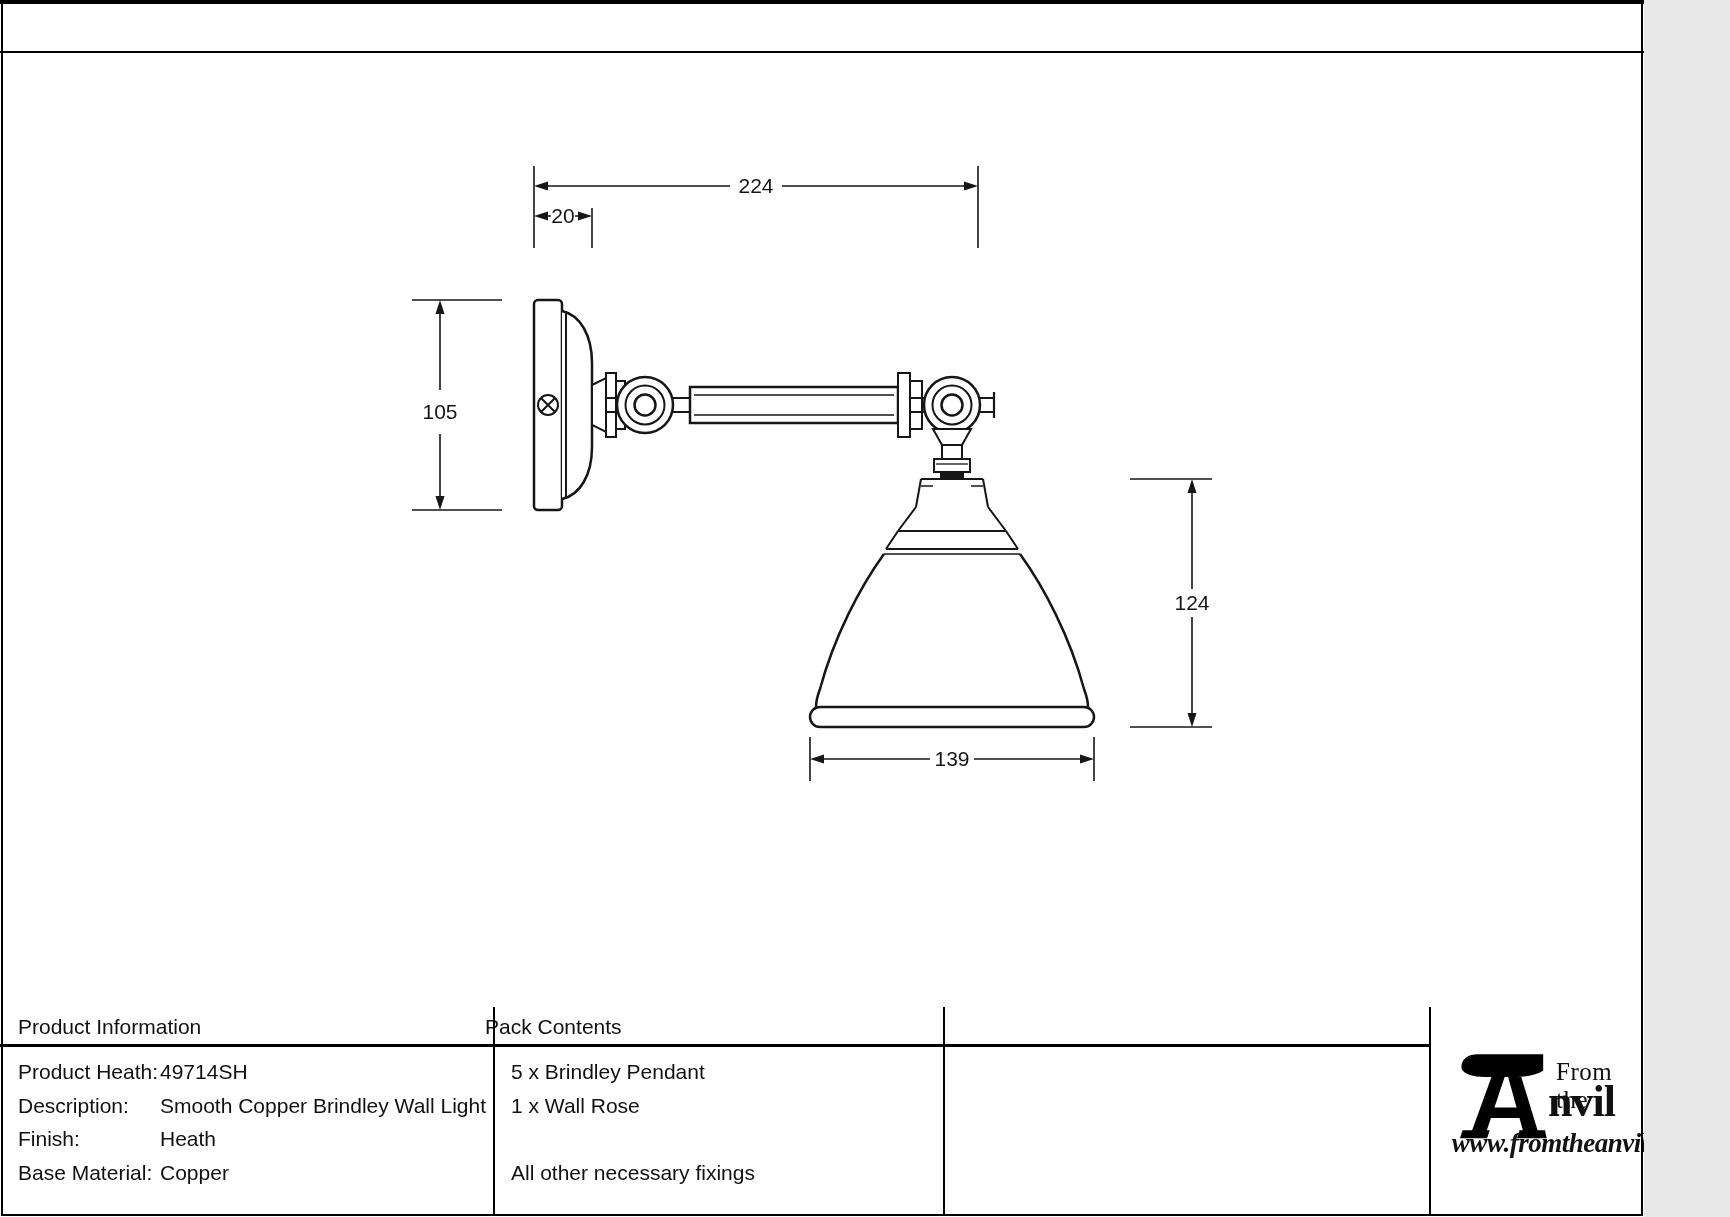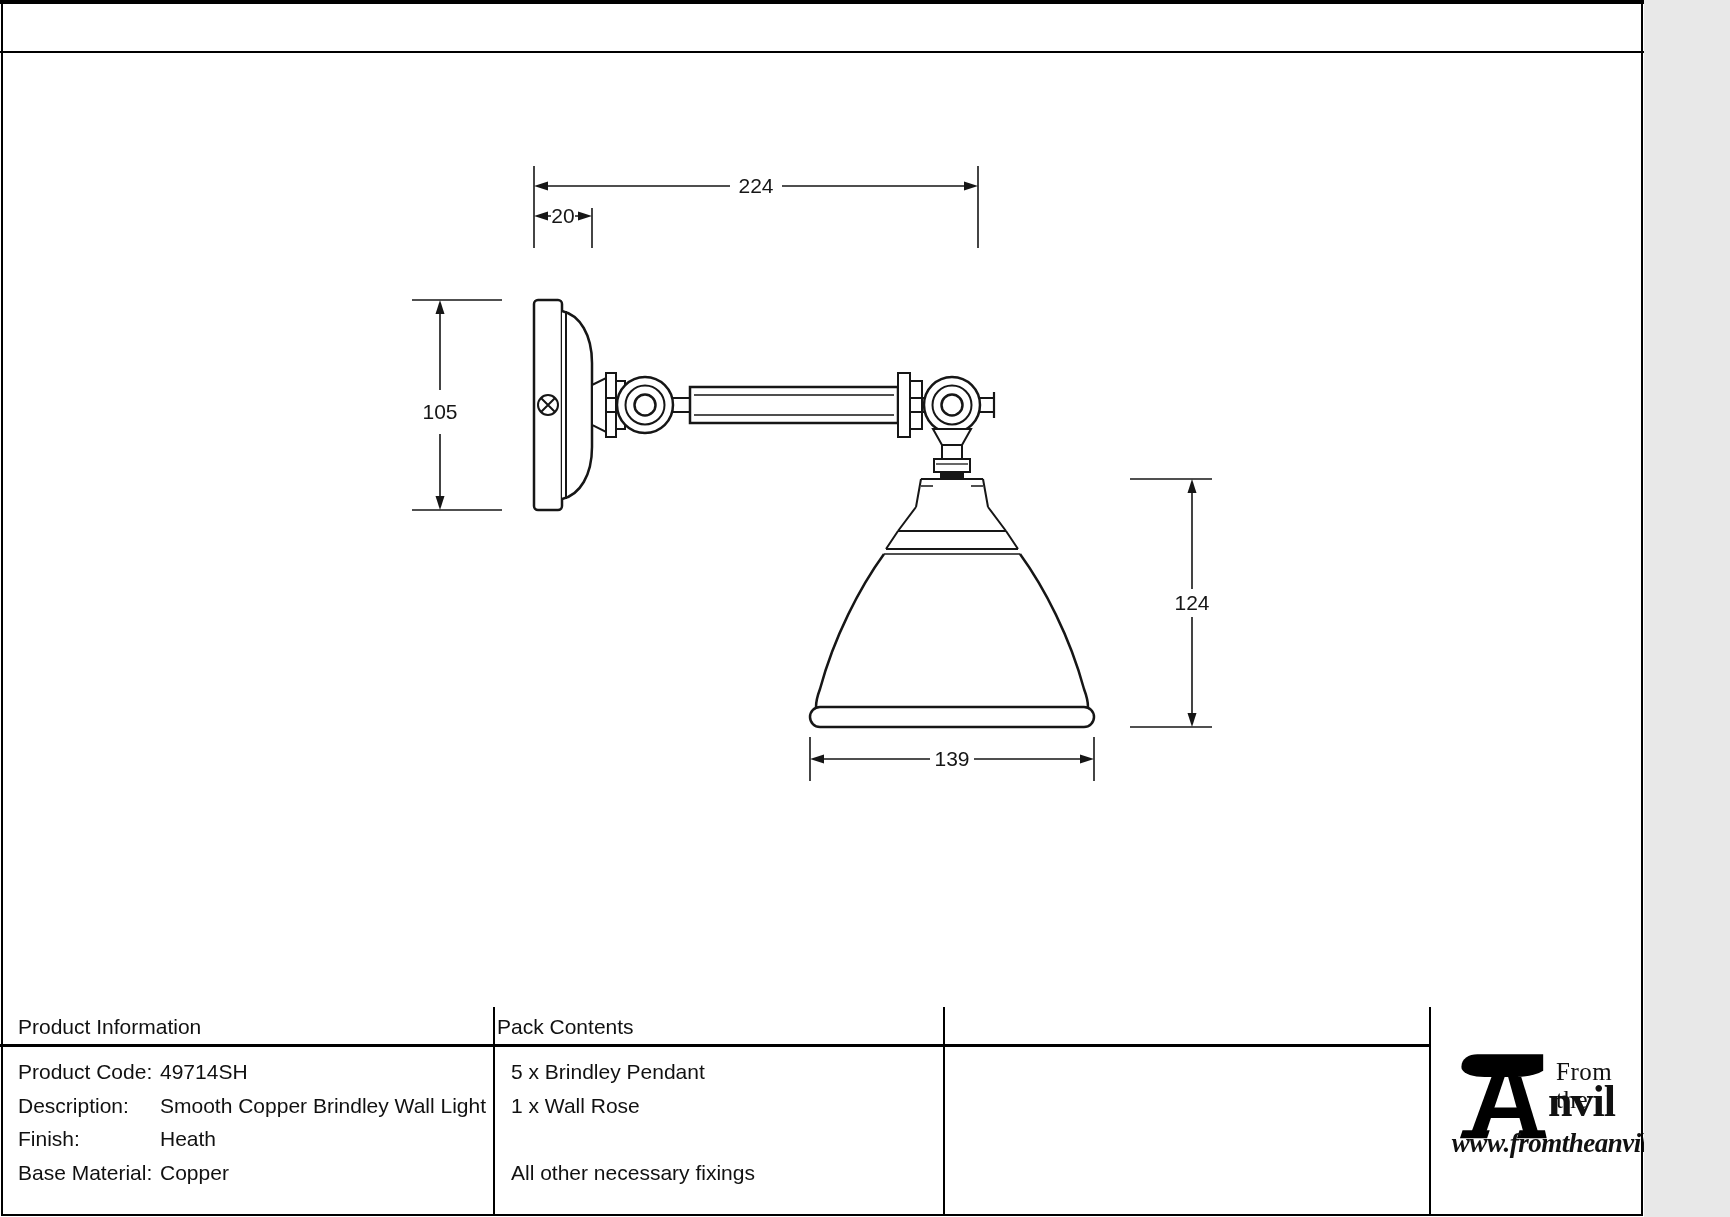--- a/index.html
+++ b/index.html
@@ -137,28 +137,28 @@
       <path d="M824,759 H930 M974,759 H1080"></path>
       <polygon points="810,759 824,754.5 824,763.5" fill="#161616" stroke="none"></polygon>
       <polygon points="1094,759 1080,754.5 1080,763.5" fill="#161616" stroke="none"></polygon>
       <text class="dim-text" x="952" y="766" text-anchor="middle" stroke="none">139</text>
     </g>
   </svg>
 
   <div class="note-row"></div>
 
   <div class="hdr-text" style="left:18px;">Product Information</div>
-  <div class="hdr-text" style="left:497px;text-align:center;">Pack Contents</div>
+  <div class="hdr-text" style="left:485px;text-align:center;">Pack Contents</div>
   <div class="hdr-bottom"></div>
 
   <div class="vdiv" style="left:493px;"></div>
   <div class="vdiv" style="left:943px;"></div>
   <div class="vdiv" style="left:1429px;"></div>
 
-  <div class="cell-line" style="left:18px;top:1055px;">Product Code:</div>
+  <div class="cell-line" style="left:18px;top:1055px;">Product Heath:</div>
   <div class="cell-line" style="left:160px;top:1055px;">49714SH</div>
   <div class="cell-line" style="left:18px;top:1089px;">Description:</div>
   <div class="cell-line" style="left:160px;top:1089px;">Smooth Copper Brindley Wall Light</div>
   <div class="cell-line" style="left:18px;top:1122px;">Finish:</div>
   <div class="cell-line" style="left:160px;top:1122px;">Heath</div>
   <div class="cell-line" style="left:18px;top:1156px;">Base Material:</div>
   <div class="cell-line" style="left:160px;top:1156px;">Copper</div>
 
   <div class="cell-line" style="left:511px;top:1055px;">5 x Brindley Pendant</div>
   <div class="cell-line" style="left:511px;top:1089px;">1 x Wall Rose</div>

